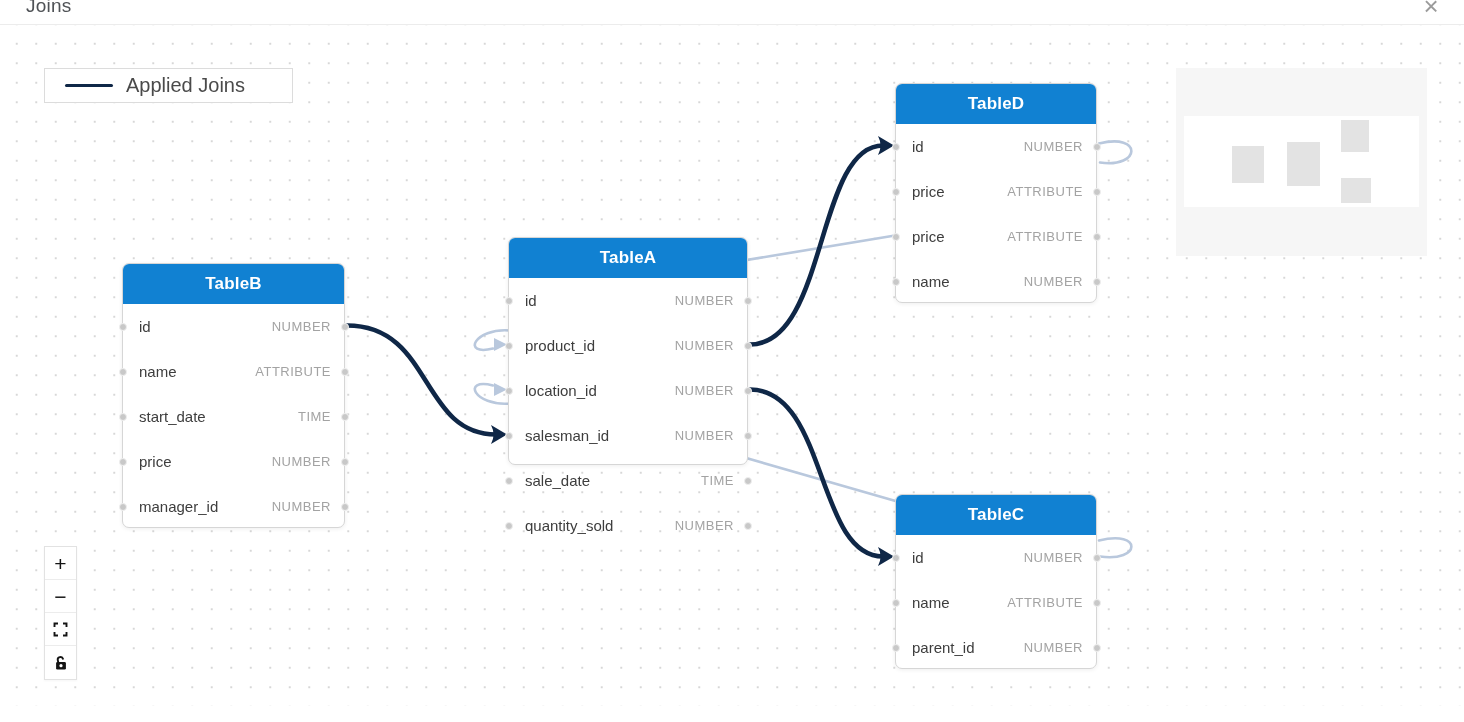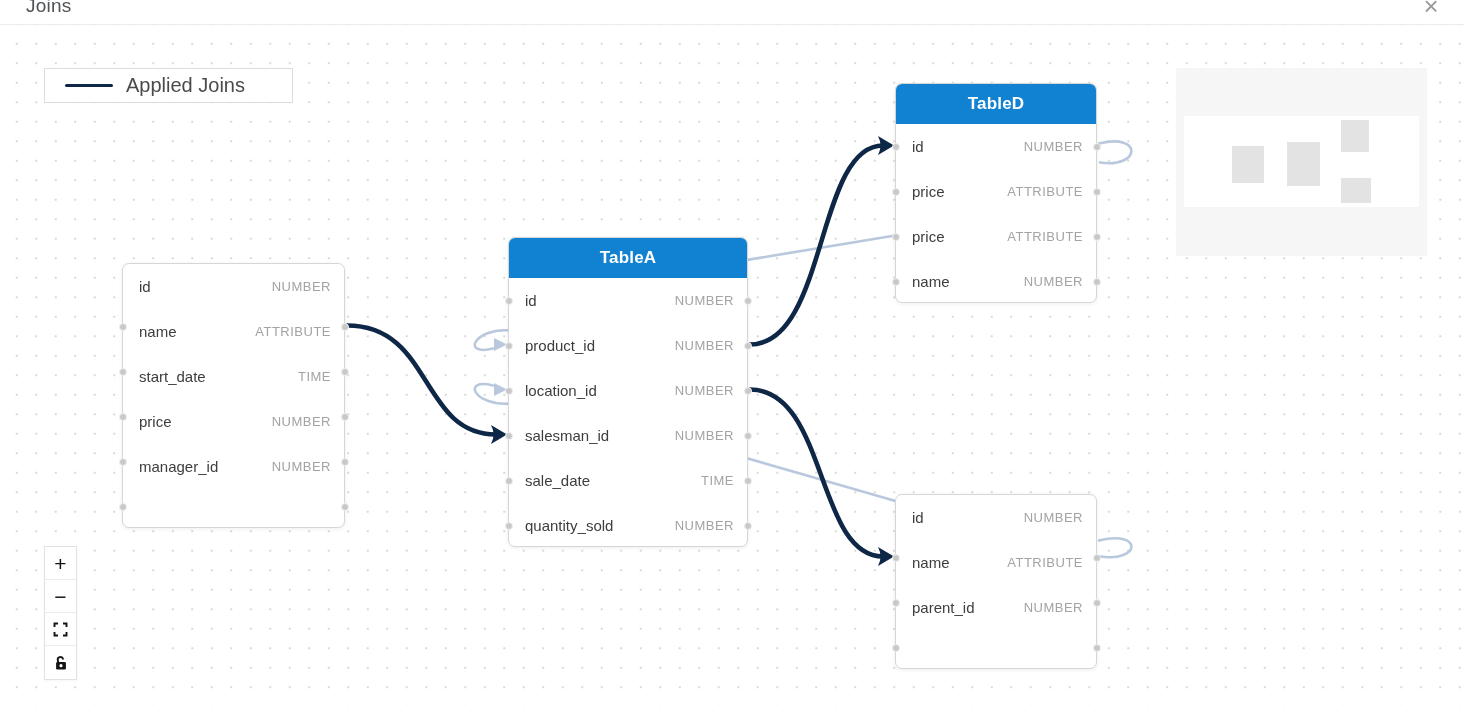--- a/index.html
+++ b/index.html
@@ -73,20 +73,23 @@
         <path d="M 347 300.5 C 433.02 300.5, 419.98 409.5, 496 409.5" fill="none" stroke="#0f2747" stroke-width="4.6" stroke-linecap="round"></path>
         <path d="M 491 400 Q 496 409.5, 491 419 L 507 409.5 Z" fill="#0f2747"></path>
         <path d="M 750 319.5 C 827.38 319.5, 815.62 120.5, 883 120.5" fill="none" stroke="#0f2747" stroke-width="4.6" stroke-linecap="round"></path>
         <path d="M 878 111 Q 883 120.5, 878 130 L 894 120.5 Z" fill="#0f2747"></path>
         <path d="M 750 364.5 C 827.38 364.5, 815.62 531.5, 883 531.5" fill="none" stroke="#0f2747" stroke-width="4.6" stroke-linecap="round"></path>
         <path d="M 878 522 Q 883 531.5, 878 541 L 894 531.5 Z" fill="#0f2747"></path>
       </svg>
 
     <div id="nodes-layer">
         <div class="table-card" style="left: 122px; top: 238px; width: 223px; height: 265px;">
+          <div class="hdr">
+            <span>TableB</span>
+          </div>
           <div class="col-row">
             <span class="col-name">id</span>
             <span class="col-type">NUMBER</span>
           </div>
           <span class="port" style="top: 58.5px; left: -4.5px;"></span>
           <span class="port" style="top: 58.5px; right: -4.5px;"></span>
           <div class="col-row">
             <span class="col-name">name</span>
             <span class="col-type">ATTRIBUTE</span>
           </div>
@@ -104,21 +107,21 @@
           </div>
           <span class="port" style="top: 193.5px; left: -4.5px;"></span>
           <span class="port" style="top: 193.5px; right: -4.5px;"></span>
           <div class="col-row">
             <span class="col-name">manager_id</span>
             <span class="col-type">NUMBER</span>
           </div>
           <span class="port" style="top: 238.5px; left: -4.5px;"></span>
           <span class="port" style="top: 238.5px; right: -4.5px;"></span>
         </div>
-        <div class="table-card" style="left: 508px; top: 212px; width: 240px; height: 310px;">
+        <div class="table-card" style="left: 508px; top: 212px; width: 240px; height: 228px;">
           <div class="hdr">
             <span>TableA</span>
           </div>
           <div class="col-row">
             <span class="col-name">id</span>
             <span class="col-type">NUMBER</span>
           </div>
           <span class="port" style="top: 58.5px; left: -4.5px;"></span>
           <span class="port" style="top: 58.5px; right: -4.5px;"></span>
           <div class="col-row">
@@ -175,20 +178,23 @@
           <span class="port" style="top: 148.5px; left: -4.5px;"></span>
           <span class="port" style="top: 148.5px; right: -4.5px;"></span>
           <div class="col-row">
             <span class="col-name">name</span>
             <span class="col-type">NUMBER</span>
           </div>
           <span class="port" style="top: 193.5px; left: -4.5px;"></span>
           <span class="port" style="top: 193.5px; right: -4.5px;"></span>
         </div>
         <div class="table-card" style="left: 895px; top: 469px; width: 202px; height: 175px;">
+          <div class="hdr">
+            <span>TableC</span>
+          </div>
           <div class="col-row">
             <span class="col-name">id</span>
             <span class="col-type">NUMBER</span>
           </div>
           <span class="port" style="top: 58.5px; left: -4.5px;"></span>
           <span class="port" style="top: 58.5px; right: -4.5px;"></span>
           <div class="col-row">
             <span class="col-name">name</span>
             <span class="col-type">ATTRIBUTE</span>
           </div>

